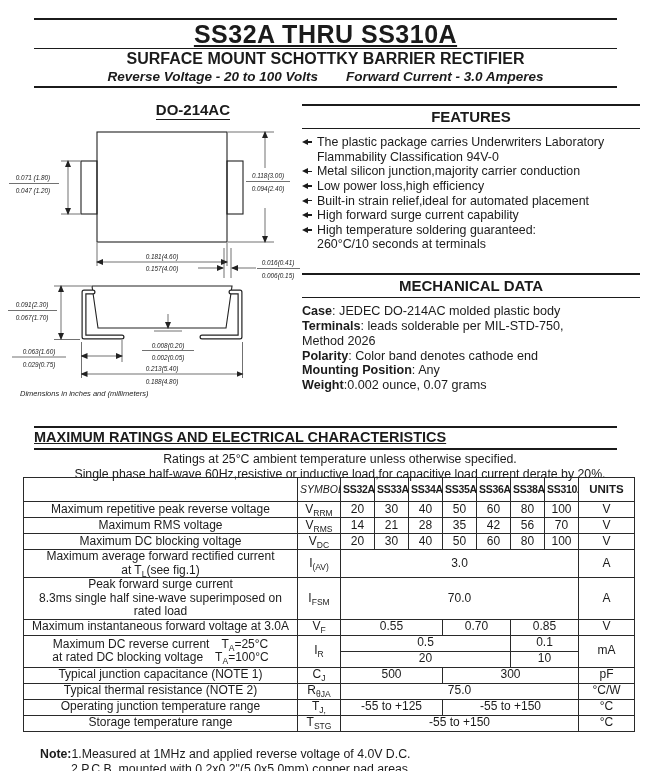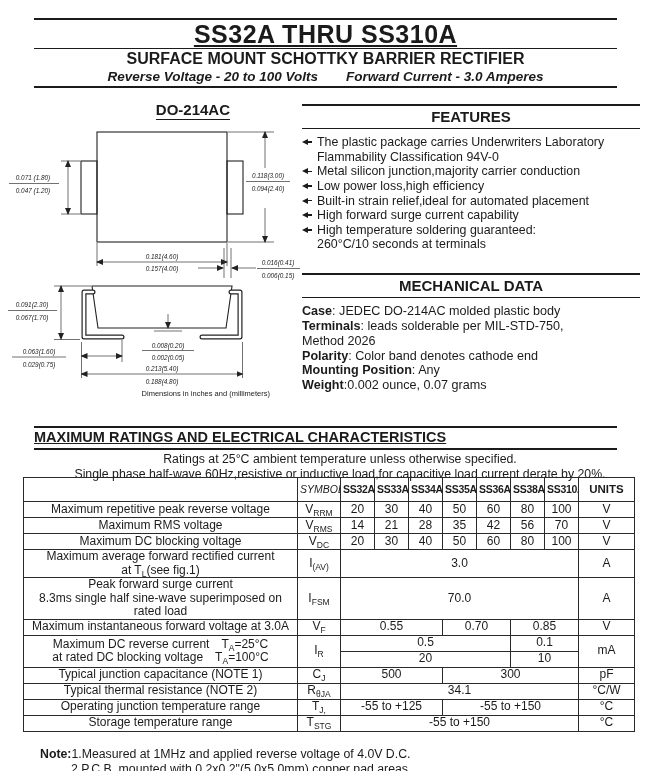--- a/index.html
+++ b/index.html
@@ -11,22 +11,22 @@
              font-size:25px;font-weight:bold;letter-spacing:.5px;text-decoration:underline;}
   .doc-subtitle{position:absolute;top:50px;left:34px;width:583px;text-align:center;
                 font-size:16px;font-weight:bold;}
   .doc-tagline{position:absolute;top:69px;left:34px;width:583px;text-align:center;
                font-size:13.5px;font-style:italic;font-weight:bold;}
   .doc-tagline span{margin:0 14px;font-style:italic;}
   
   .pkg-name{position:absolute;top:101px;left:60px;width:170px;text-align:right;font-size:15px;font-weight:bold;}
   .pkg-name b{border-bottom:1.6px solid #1b1b1b;padding-bottom:1px;}
   .pkg-svg{position:absolute;top:116px;left:2px;}
-  .pkg-caption{position:absolute;top:389px;left:20px;width:250px;text-align:right;
-               font-size:7.5px;}
+  .pkg-caption{position:absolute;top:389px;left:20px;width:250px;text-align:left;
+               font-size:7.5px;font-style:italic;}
   svg text{font-family:"Liberation Sans",sans-serif;font-size:6.4px;font-style:italic;fill:#222;}
   
   .rcol{position:absolute;left:302px;width:338px;}
   .sec-rule{height:1.6px;background:#1b1b1b;}
   .sec-title{text-align:center;font-size:15px;font-weight:bold;padding:2px 0 3px 0;}
   .feat-list{margin:6px 0 0 0;padding:0;list-style:none;font-size:12.4px;line-height:14.6px;}
   .feat-list li{position:relative;padding-left:15px;margin:0;white-space:pre-wrap;}
   .blt{position:absolute;left:0;top:4px;display:inline-block;}
   .blt::before{content:"";position:absolute;left:0;top:0;width:0;height:0;
                border-top:3px solid transparent;border-bottom:3px solid transparent;
@@ -281,21 +281,21 @@
         <tr>
           <td class="lbl">Typical junction capacitance (NOTE 1)</td>
           <td class="sym">C<sub>J</sub></td>
           <td colspan="3">500</td>
           <td colspan="4">300</td>
           <td class="unit">pF</td>
         </tr>
         <tr>
           <td class="lbl">Typical thermal resistance (NOTE 2)</td>
           <td class="sym">R<sub>θJA</sub></td>
-          <td colspan="7">34.1</td>
+          <td colspan="7">75.0</td>
           <td class="unit">°C/W</td>
         </tr>
         <tr>
           <td class="lbl">Operating junction temperature range</td>
           <td class="sym">T<sub>J,</sub></td>
           <td colspan="3">-55 to +125</td>
           <td colspan="4">-55 to +150</td>
           <td class="unit">°C</td>
         </tr>
         <tr>

